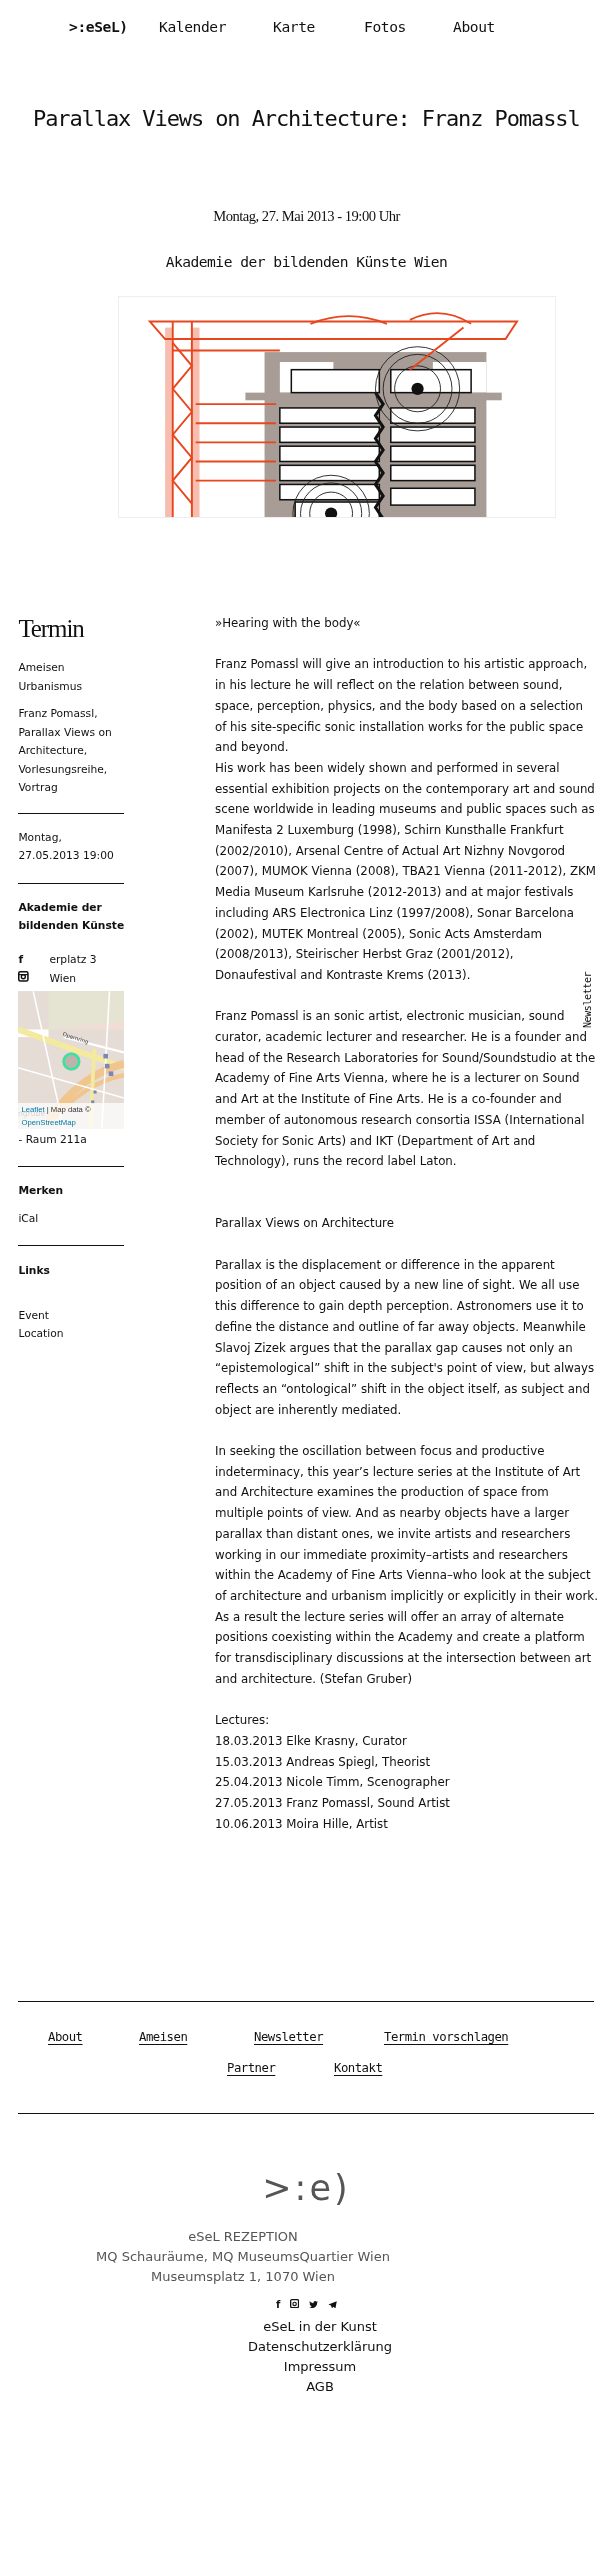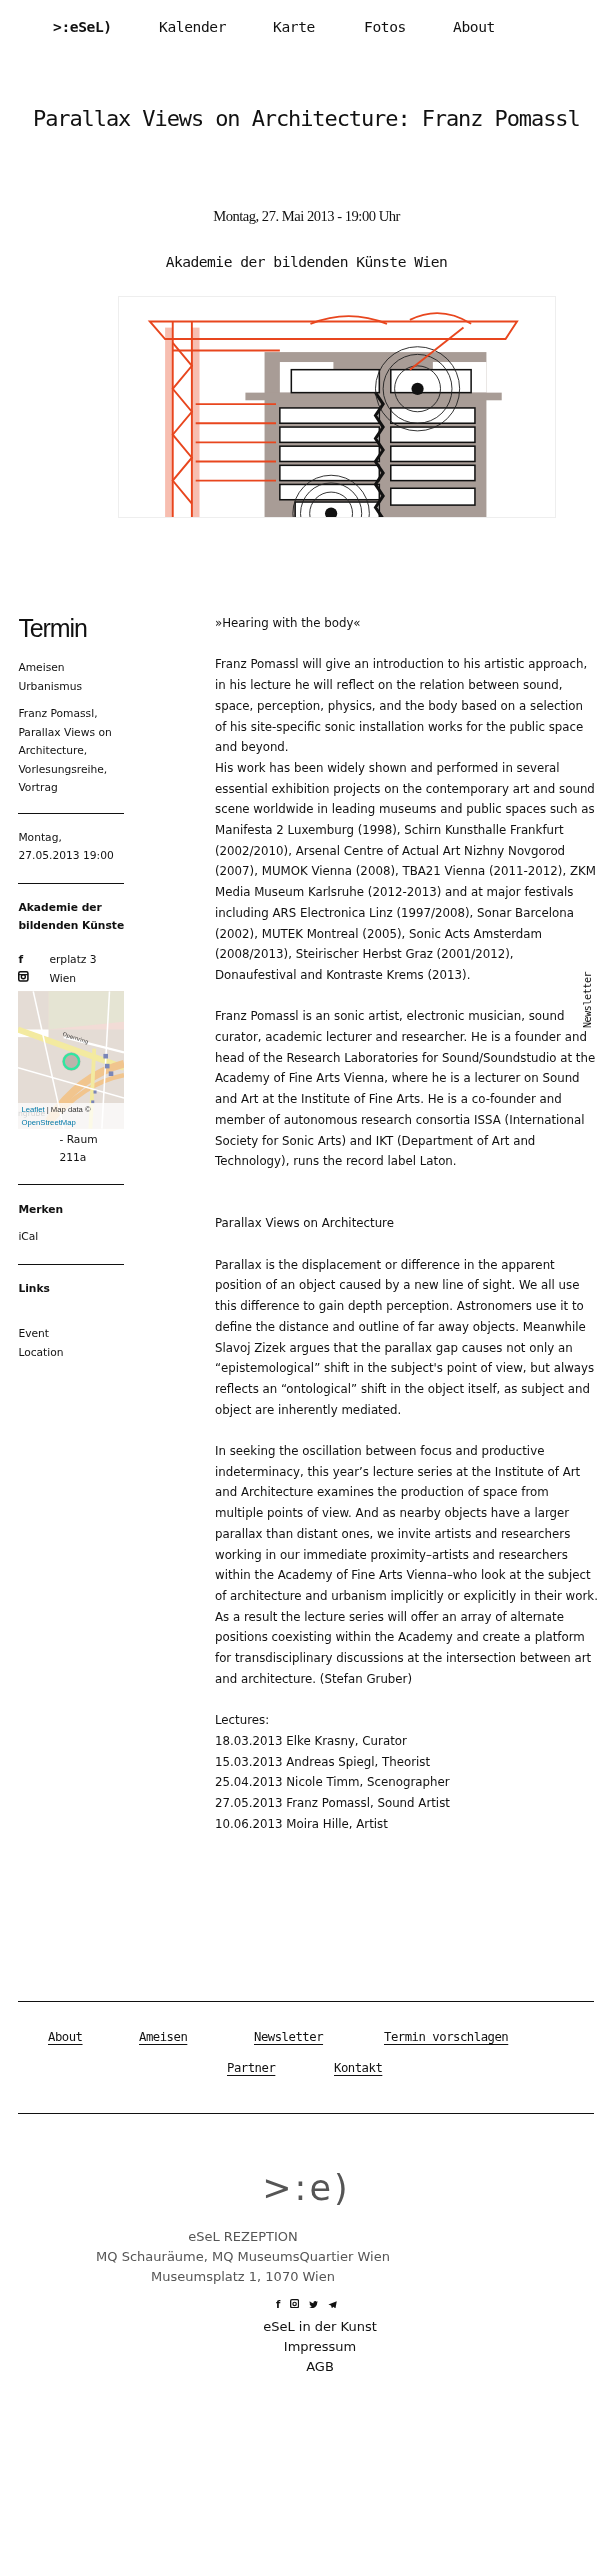--- a/index.html
+++ b/index.html
@@ -12,21 +12,21 @@
   .topnav .logo { font-weight: bold; }
 
   
   .title { position: absolute; top: 101px; left: 15.3px; width: 582px; text-align: center; font-family: "DejaVu Sans Mono", monospace; font-size: 22px; line-height: 36px; font-weight: normal; letter-spacing: -1.1px; color: #111; }
   .date { position: absolute; top: 208px; left: 0; width: 613px; text-align: center; font-family: Liberation Serif, serif; font-size: 14.6px; letter-spacing: -0.5px; }
   .venue { position: absolute; top: 253px; left: 0; width: 613px; text-align: center; font-family: "DejaVu Sans Mono", monospace; font-size: 14.6px; letter-spacing: -0.5px; }
   .hero { position: absolute; top: 296px; left: 98px; width: 438px; height: 222px; background: #fff; border: 0.8px solid #eee; overflow: hidden; margin-left: 20px; }
 
   
   .sidebar { position: absolute; top: 613px; left: 18.4px; width: 107px; font-size: 10.7px; line-height: 18.4px; color: #111; }
-  .sidebar h2 { font-family: Liberation Sans, sans-serif; font-size: 25px; font-weight: normal; letter-spacing: -1.1px; line-height: 31px; margin-bottom: 15.3px; }
+  .sidebar h2 { font-family: Liberation Serif, serif; font-size: 25px; font-weight: normal; letter-spacing: -1.1px; line-height: 31px; margin-bottom: 15.3px; }
   .sidebar .block { margin-bottom: 9.2px; }
   .sidebar hr { border: 0; border-top: 1.1px solid #111; width: 106px; margin: 15.3px 0; }
   .sidebar .bold { font-weight: bold; font-size: 10.7px; }
   .sidebar a { color: #111; text-decoration: none; display: block; }
   .social-col { position: absolute; left: 0; width: 15.3px; }
   .social-col span { display: block; height: 18.4px; font-size: 10.7px; font-weight: bold; }
   .addr { padding-left: 31px; }
   .map { position: relative; width: 106px; height: 138px; background: #e8e2dc; overflow: hidden; margin-top: 3.1px; }
   .map .attrib { position: absolute; left: 0; bottom: 0; width: 100%; background: rgba(255,255,255,0.75); font-family: "Liberation Sans", sans-serif; font-size: 7.7px; line-height: 13px; padding: 0 3.1px; color: #333; }
   .map .attrib a { color: #0078a8; display: inline; }
@@ -47,21 +47,21 @@
   .address { position: absolute; top: 2227px; left: 0; width: 486px; text-align: center; font-size: 13px; line-height: 20px; color: #555; }
   .social-row { position: absolute; top: 2299px; left: 0; width: 613px; text-align: center; font-size: 10px; font-weight: bold; }
   .social-row span { display: inline-block; margin: 0 3.1px; }
   .legal { position: absolute; top: 2317px; left: 0; width: 613px; text-align: center; font-size: 13px; line-height: 20px; padding-left: 27px; }
   .legal a { display: block; color: #111; text-decoration: none; }
 </style>
 </head>
 <body>
 
 <nav class="topnav">
-  <a class="logo" style="left:53px;" href="#">&gt;:eSeL)</a>
+  <a class="logo" style="left:69px;" href="#">&gt;:eSeL)</a>
   <a style="left:159px;" href="#">Kalender</a>
   <a style="left:273px;" href="#">Karte</a>
   <a style="left:364px;" href="#">Fotos</a>
   <a style="left:453px;" href="#">About</a>
 </nav>
 
 <h1 class="title">Parallax Views on Architecture: Franz Pomassl</h1>
 <div class="date">Montag, 27. Mai 2013 - 19:00 Uhr</div>
 <div class="venue">Akademie der bildenden Künste Wien</div>
 
@@ -193,21 +193,21 @@
         <text x="58" y="58" font-family="DejaVu Sans" font-size="7" fill="#333" transform="rotate(18 58 58)">Opernring</text>
         <circle cx="70" cy="92" r="12" fill="#8b8078" opacity="0.45"></circle>
         <circle cx="70" cy="92" r="10" fill="none" stroke="#2ee8a0" stroke-width="3"></circle>
         <text x="0" y="163" font-family="DejaVu Sans" font-size="10" fill="#555">ngrube</text>
       </svg>
       <div class="attrib">
         <a href="#">Leaflet</a><span> | Map data ©</span><br>
         <a href="#">OpenStreetMap</a>
       </div>
     </div>
-    <div style="margin-top:1.5px;margin-left:41px;">- Raum 211a</div>
+    <div style="margin-top:1.5px;">- Raum 211a</div>
   </div>
 
   <hr style="margin-top:17px;">
   <div class="bold" style="margin-bottom:9.2px;">Merken</div>
   <a href="#">iCal</a>
   <hr style="margin-top:17px;">
   <div class="bold" style="margin-bottom:27px;">Links</div>
   <a href="#">Event</a>
   <a href="#">Location</a>
 </aside>
@@ -264,16 +264,17 @@
       </svg></span>
   <span><svg width="9.2" height="7.7" viewBox="0 0 14 12">
         <path d="M14 1.5c-.5.2-1 .4-1.6.4.6-.4 1-.9 1.2-1.5-.6.3-1.2.6-1.8.7C11.2.4 10.4 0 9.6 0 8 0 6.8 1.3 6.8 2.8c0 .2 0 .4.1.6C4.5 3.3 2.5 2.2 1.1.5.8 1 .7 1.5.7 2c0 1 .5 1.8 1.3 2.4-.5 0-.9-.2-1.3-.4 0 1.4 1 2.5 2.3 2.8-.4.1-.9.1-1.3 0 .4 1.1 1.4 2 2.7 2-1 .8-2.2 1.2-3.5 1.2H0C1.3 10.8 2.8 11.2 4.4 11.2c5.3 0 8.2-4.4 8.2-8.2v-.4c.6-.4 1-.9 1.4-1.1z" fill="#111"></path>
       </svg></span>
   <span><svg width="9.2" height="7.7" viewBox="0 0 14 12">
         <path d="M13.5.5L.5 5.5l4 1.5 1.5 4.5 2-2.5 3.5 2.5z" fill="#111"></path>
       </svg></span>
 </div>
 <div class="legal">
   <a href="#">eSeL in der Kunst</a>
+  <a href="#">Datenschutzerklärung</a>
   <a href="#">Impressum</a>
   <a href="#">AGB</a>
 </div>
 
 
 </body></html>

